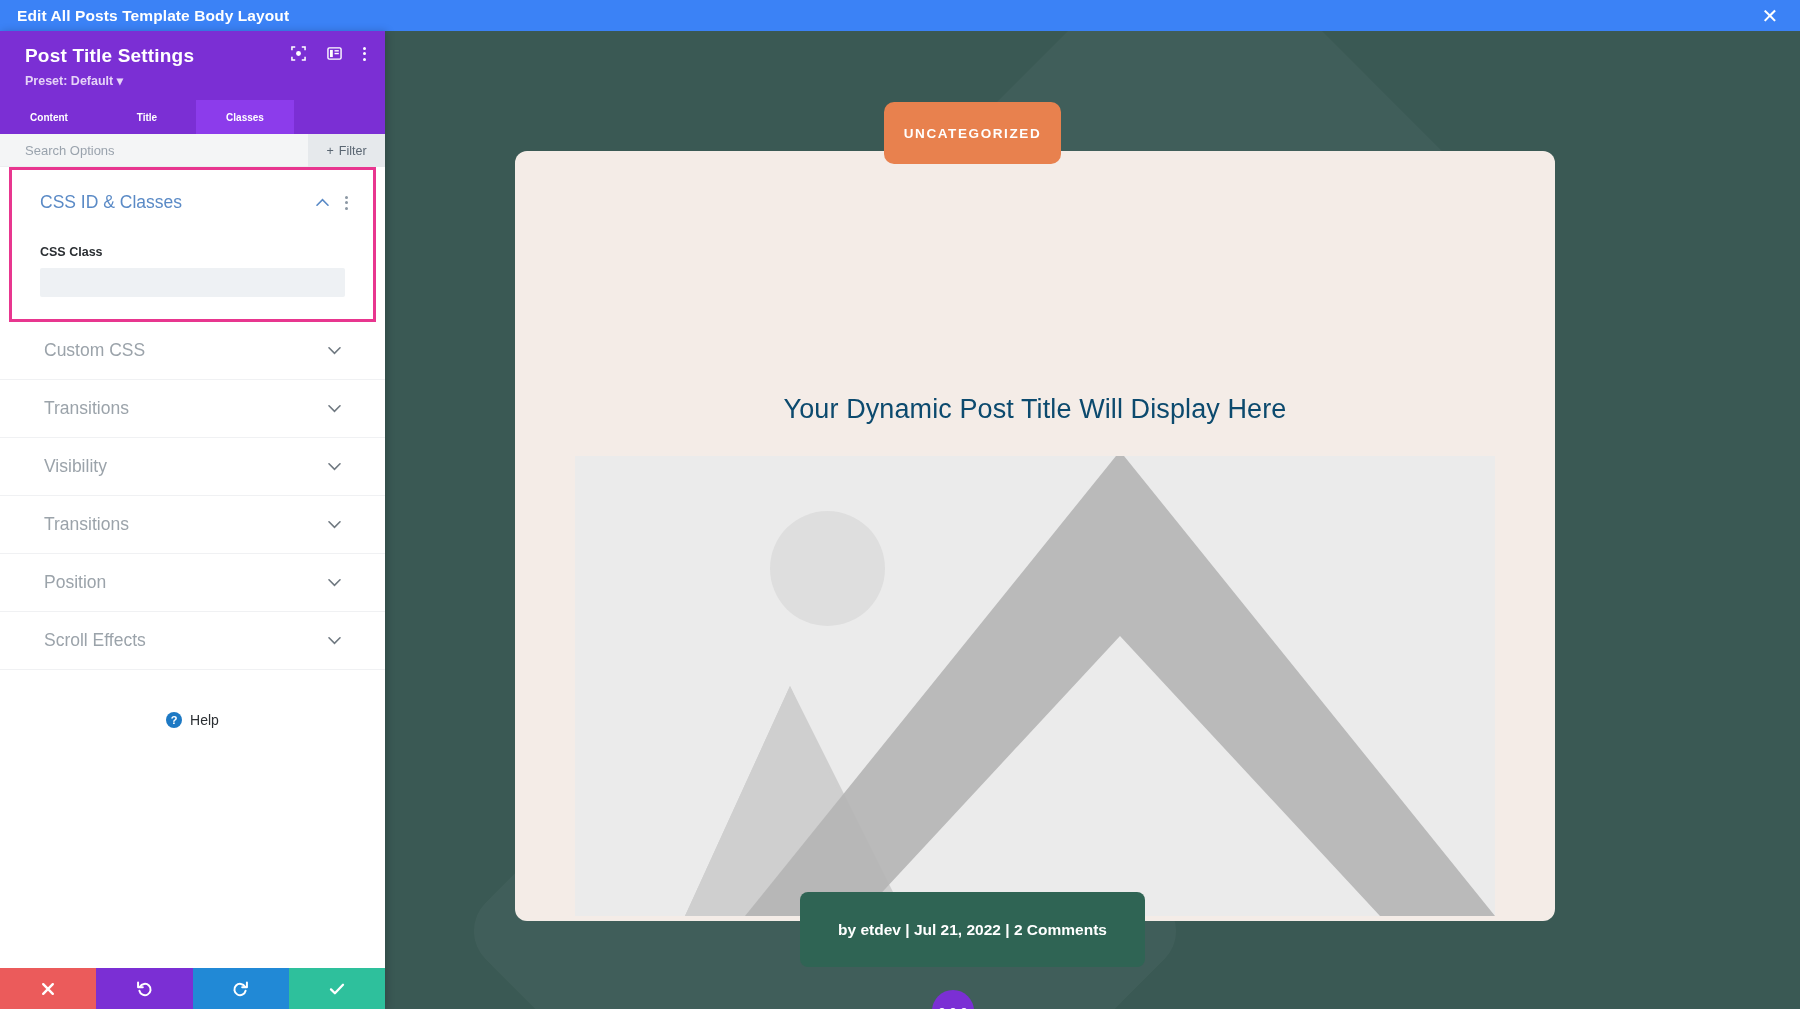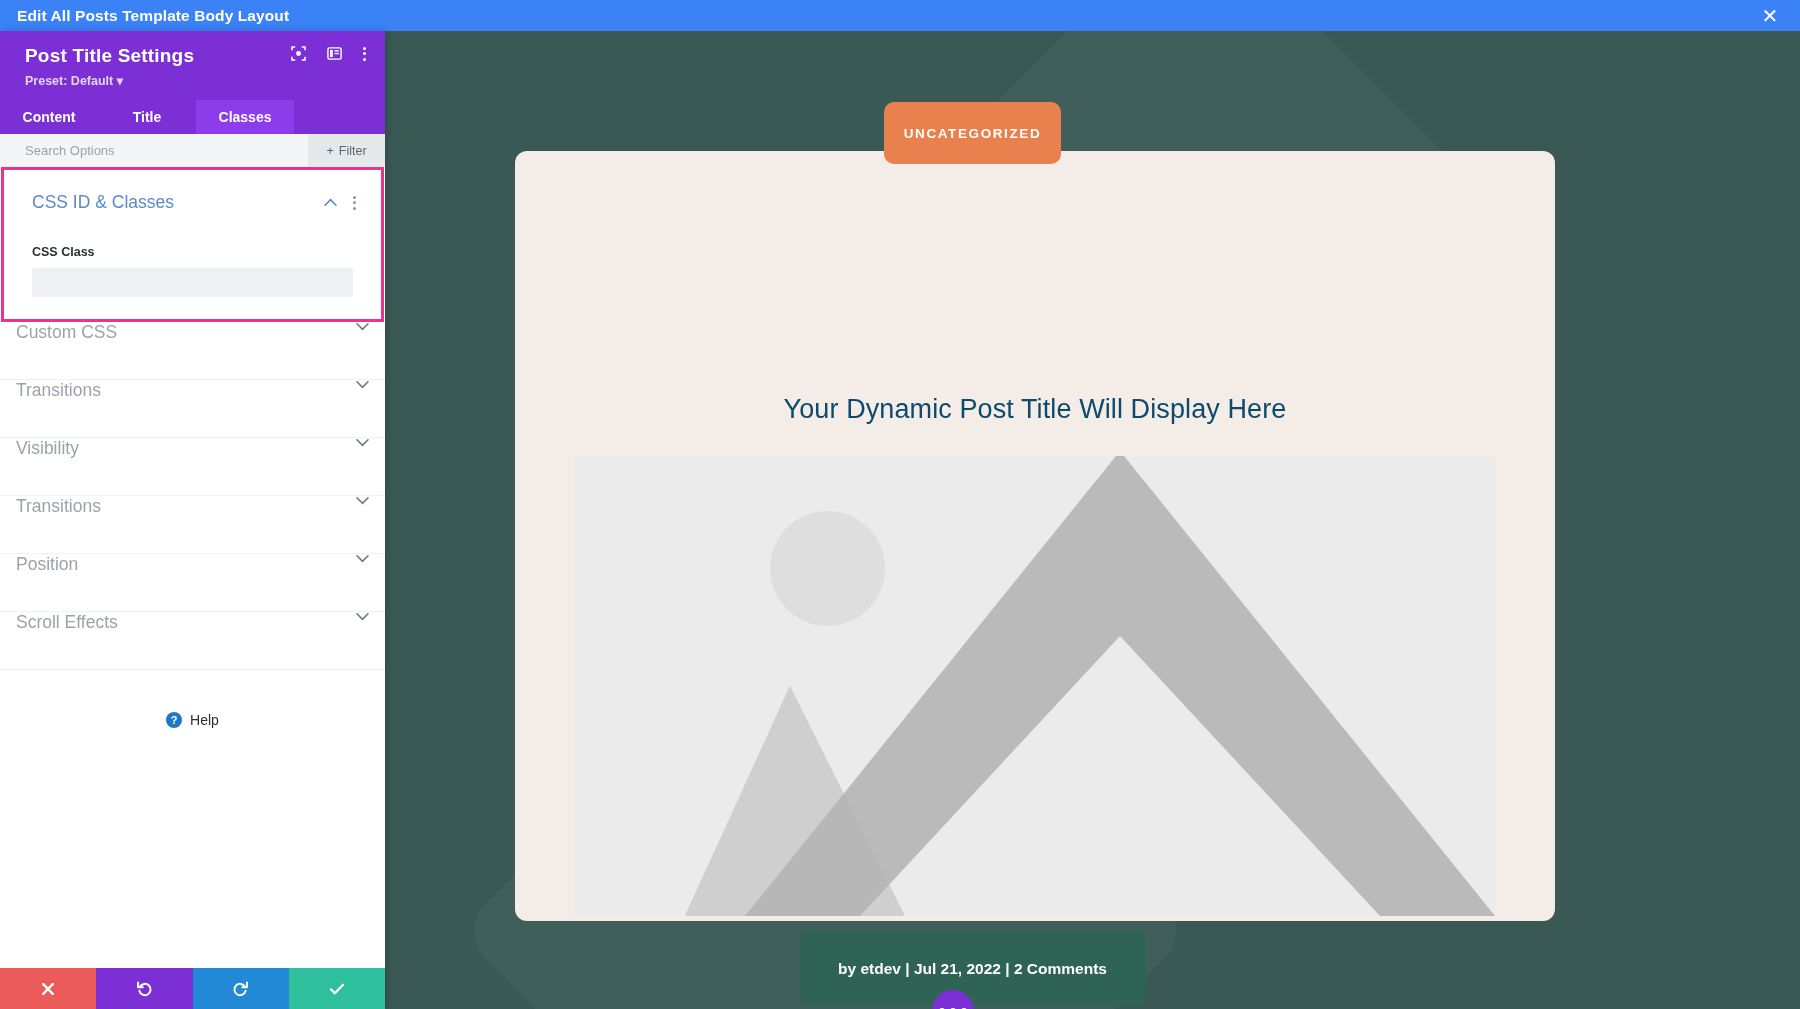--- a/index.html
+++ b/index.html
@@ -74,21 +74,21 @@
     width: 115px; height: 115px; border-radius: 50%;
     background: #dedede;
   }
   .img-peak { position: absolute; }
 
   #meta-bar {
     position: absolute; left: 415px; top: 861px;
     width: 345px; height: 75px;
     background: #2f6454; border-radius: 8px;
     display: flex; align-items: center; justify-content: center;
-    color: #ffffff; font-size: 15.5px; font-weight: bold; margin-top: 39px;
+    color: #ffffff; font-size: 15.5px; font-weight: bold;
   }
 
   #more-button {
     position: absolute; left: 547px; top: 959px;
     width: 42px; height: 42px; border-radius: 50%;
     background: #7b2fd4; cursor: pointer;
     display: flex; align-items: center; justify-content: center;
     gap: 5px;
   }
   #more-button .dot {
@@ -122,21 +122,21 @@
   .hdr-icon { cursor: pointer; display: flex; align-items: center; }
   #kebab-dots { display: flex; flex-direction: column; gap: 2.5px; }
   #kebab-dots i { width: 3px; height: 3px; background: #fff; border-radius: 50%; display: block; }
 
   #panel-tabs {
     background: #7b2fd4; display: flex; height: 34px;
   }
   .panel-tab {
     flex: 0 0 auto; width: 98px;
     display: flex; align-items: center; justify-content: center;
-    color: #ffffff; font-size: 14px; font-weight: bold; cursor: pointer;
+    color: #ffffff; font-size: 10px; font-weight: bold; cursor: pointer;
   }
   .panel-tab.active { background: #8c3ceb; }
 
   #search-row {
     height: 33px; background: #f4f5f6; display: flex; 
     position: relative; border-bottom: 1px solid #eceef0;
   }
   #search-input {
     border: 0; background: transparent; outline: none;
     padding-left: 25px; font-size: 13px; color: #6b7280;
@@ -147,21 +147,21 @@
     position: absolute; right: 0; top: 0; height: 33px; width: 77px;
     background: #e6e9ec; display: flex; align-items: center;
     justify-content: center; gap: 5px; cursor: pointer;
     font-size: 12.5px; color: #5a6672; font-weight: normal;
   }
 
   #panel-body { flex: 1; overflow: hidden; background: #fff; position: relative; }
 
   
   #css-id-classes-section {
-    border: 3px solid #e8368f; margin: 0 1px;
+    border: 3px solid #e8368f; margin: 0 9px;
     border-left-width: 3px; border-right-width: 3px;
     background: #ffffff;
     padding: 0 0 22px 0;
   }
   #css-section-header {
     display: flex; align-items: center; padding: 22px 25px 10px 28px;
     position: relative;
   }
   #css-section-title {
     font-size: 17.5px; color: #5a8ac6; font-weight: normal; flex: 1;
@@ -178,22 +178,22 @@
     font-size: 12.5px; color: #2b2f33; font-weight: bold; margin-bottom: 9px;
   }
   .field-input {
     width: 100%; height: 29px; background: #eef1f4; border: 0;
     outline: none; border-radius: 2px; padding: 0 10px;
     font-size: 13px; color: #2b2f33;
     font-family: "Liberation Sans", sans-serif;
   }
 
   .accordion-row {
-    display: flex; align-items: flex-start; justify-content: space-between;
-    padding: 0 16px; height: 58px;
+    display: flex; align-items: center; justify-content: space-between;
+    padding: 0 44px; height: 58px;
     border-bottom: 1px solid #f0f1f3; cursor: pointer;
   }
   .accordion-label { font-size: 17.5px; color: #9ba3aa; font-weight: normal; }
   .accordion-chevron { color: #6f7880; display: flex; align-items: center; }
 
   #help-row {
     display: flex; align-items: center; justify-content: center;
     gap: 8px; margin-top: 42px; cursor: pointer;
   }
   #help-icon {

